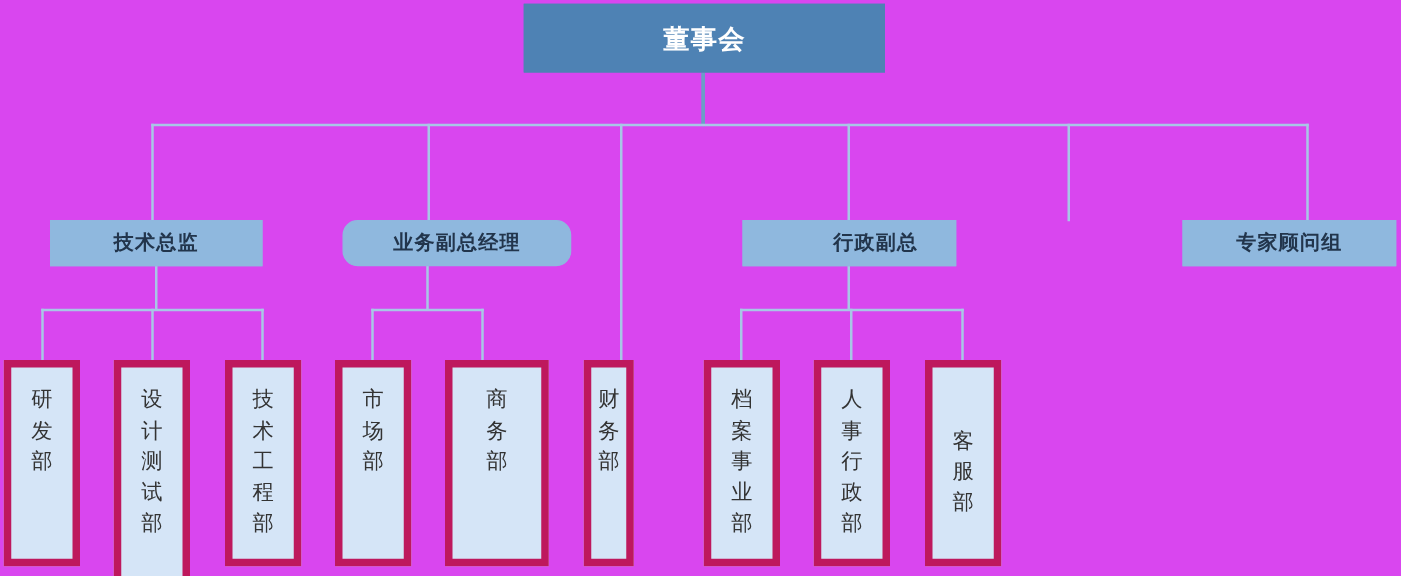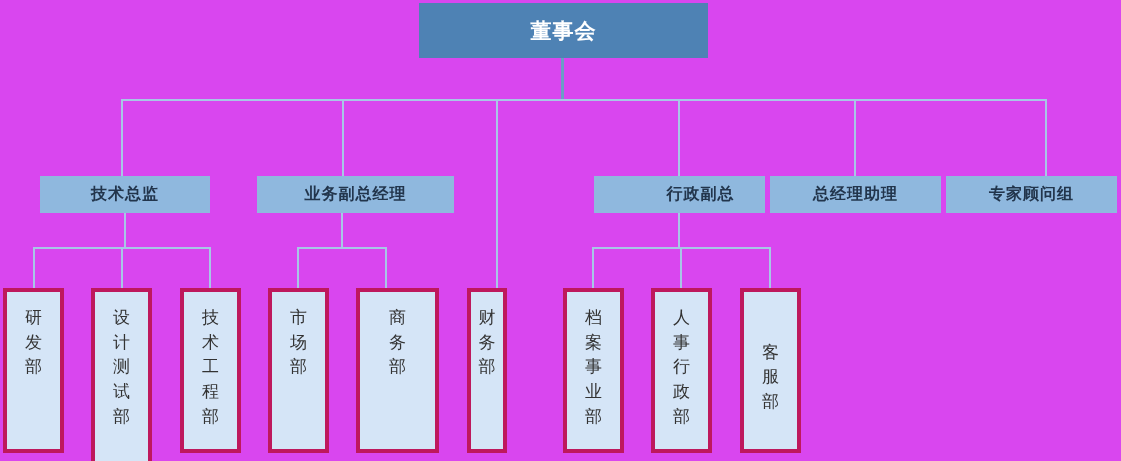--- a/index.html
+++ b/index.html
@@ -45,21 +45,21 @@
     background: #8fb8de;
     border: 1px solid #8fb8de;
     color: #1f3category;
     color: #22354c;
     font-weight: bold;
     font-size: 16px;
     letter-spacing: 1px;
   }
   .node.leaf {
     background: #d5e5f7;
-    border: 4px solid #be185d;
+    border: 6px solid #be185d;
     color: #333333;
     font-weight: normal;
     font-size: 17px;
     align-items: flex-start;
     padding-top: 14px;
   }
   .leaf-text {
     display: block;
     width: 1em;
     line-height: 1.45;
@@ -100,28 +100,25 @@
   <div class="conn v" style="left:680px; top:247px; height:41px;"></div>
   <div class="conn v" style="left:769px; top:247px; height:41px;"></div>
 
   <div class="node root" style="left:419px; top:3px; width:289px; height:55px;">
     <span>董事会</span>
   </div>
 
   <div class="node mid" style="left:40px; top:176px; width:170px; height:37px;">
     <span>技术总监</span>
   </div>
-  <div class="node mid" style="left:257px; top:176px; width:197px; height:37px;">
+  <div class="node mid" style="left:274px; top:176px; width:183px; height:37px;border-radius:12px;">
     <span>业务副总经理</span>
   </div>
   <div class="node mid" style="left:594px; top:176px; width:171px; height:37px;padding-left:42px;">
     <span>行政副总</span>
-  </div>
-  <div class="node mid" style="left:770px; top:176px; width:171px; height:37px;">
-    <span>总经理助理</span>
   </div>
   <div class="node mid" style="left:946px; top:176px; width:171px; height:37px;">
     <span>专家顾问组</span>
   </div>
 
   <div class="node leaf" style="left:3px; top:288px; width:61px; height:165px;">
     <span class="leaf-text">研发部</span>
   </div>
   <div class="node leaf" style="left:91px; top:288px; width:61px; height:185px;">
     <span class="leaf-text">设计测试部</span>

